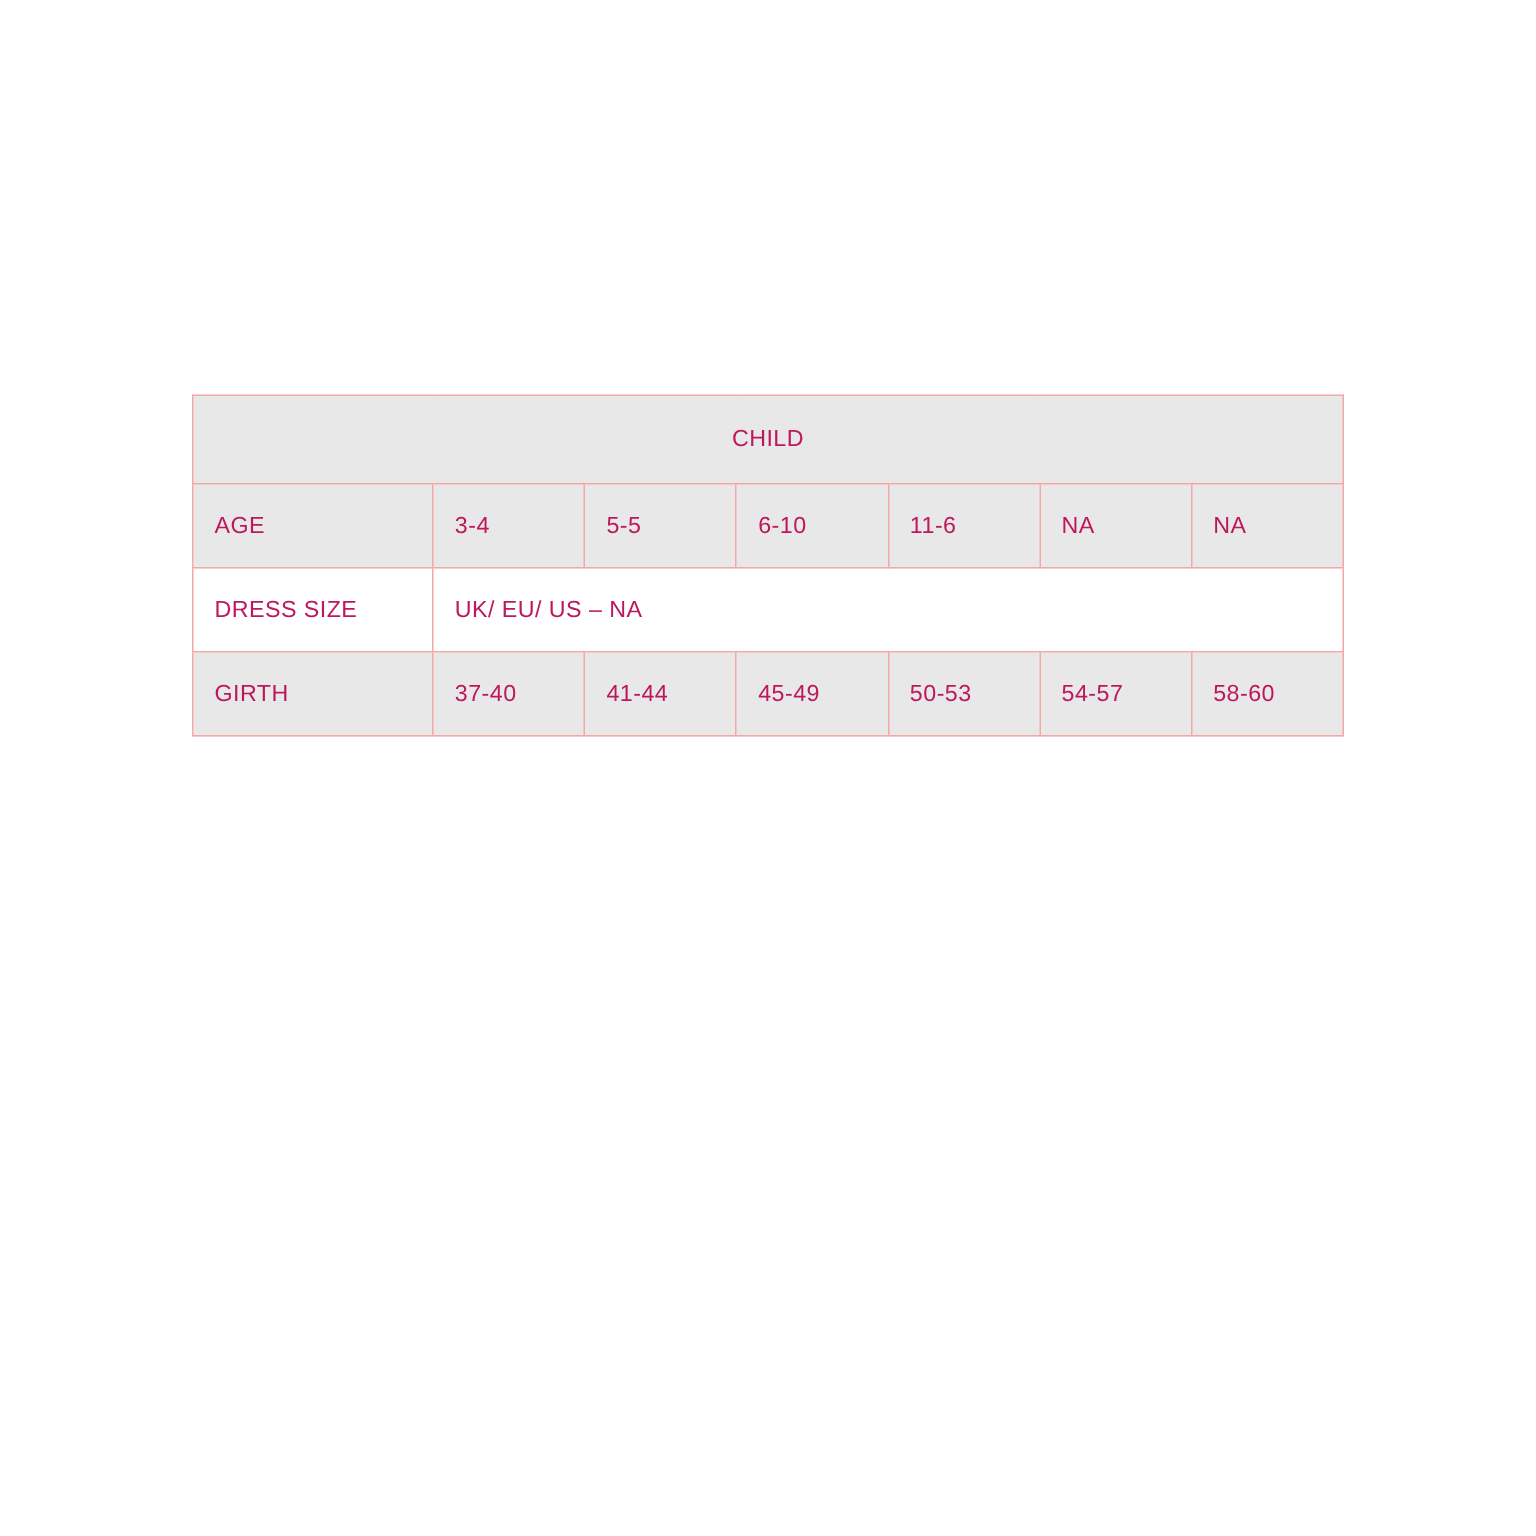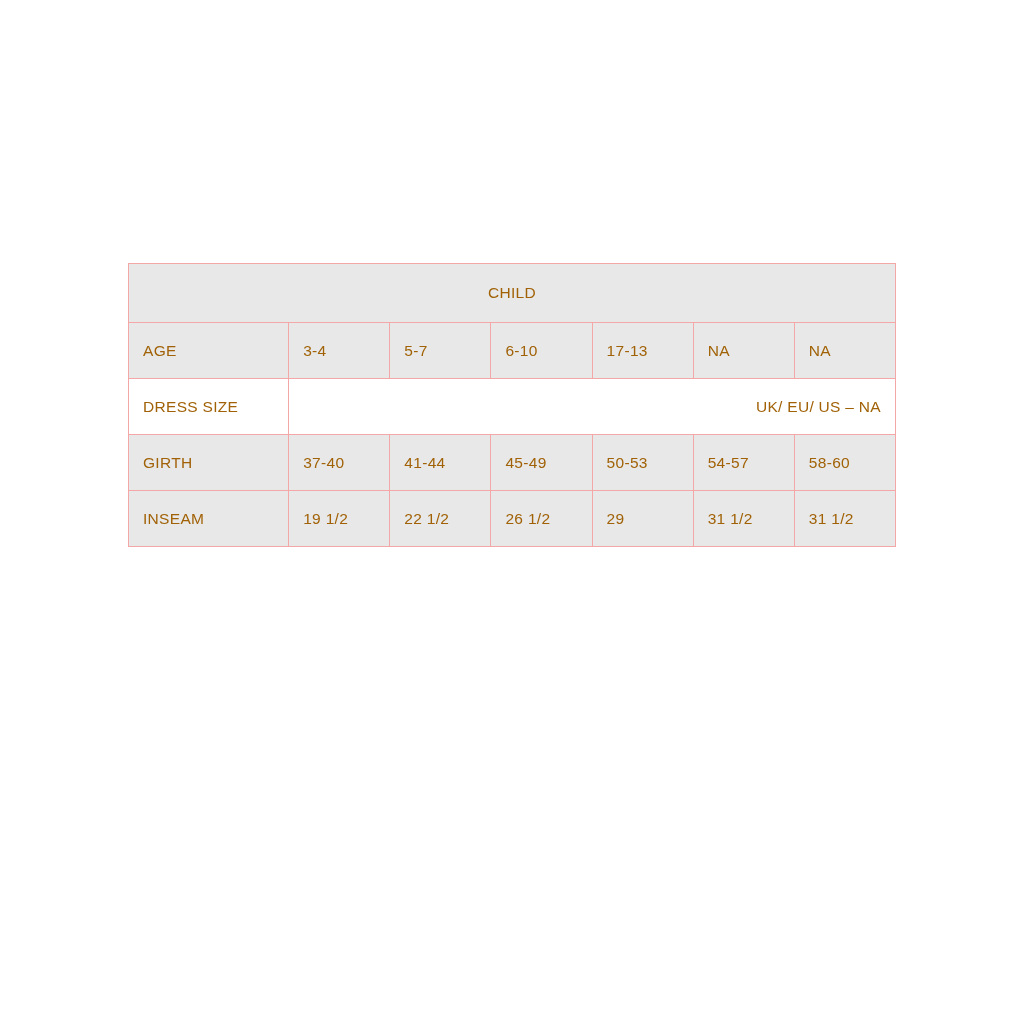--- a/index.html
+++ b/index.html
@@ -22,21 +22,21 @@
     top: 263px;
     width: 768px;
   }
   table.size-chart {
     border-collapse: collapse;
     width: 768px;
     table-layout: fixed;
   }
   table.size-chart td {
     border: 1px solid #f4a7a7;
-    color: #a16207;
+    color: #be185d;
     font-size: 15.5px;
     letter-spacing: 0.3px;
     padding: 0 14px;
     height: 55px;
     vertical-align: middle;
     white-space: nowrap;
   }
   .row-shaded td {
     background: #e8e8e8;
   }
@@ -50,21 +50,21 @@
     font-size: 15.5px;
     letter-spacing: 0.6px;
   }
   .label-col {
     width: 160px;
   }
   .data-col {
     width: 101px;
   }
   .merged-cell {
-    text-align: right;
+    text-align: left;
     background: #ffffff;
   }
 </style>
 </head>
 <body>
 
 <div class="page">
   <div class="table-wrap">
     <table class="size-chart">
       <colgroup>
@@ -78,23 +78,23 @@
       </colgroup>
       <tbody>
         <tr>
           <td class="title-cell" colspan="7">CHILD</td>
         </tr>
 
 
         <tr class="row-shaded">
           <td>AGE</td>
           <td>3-4</td>
-          <td>5-7</td>
+          <td>5-5</td>
           <td>6-10</td>
-          <td>17-13</td>
+          <td>11-6</td>
           <td>NA</td>
           <td>NA</td>
         </tr>
 
         <tr class="row-plain">
           <td>DRESS SIZE</td>
           <td class="merged-cell" colspan="6">UK/ EU/ US – NA</td>
         </tr>
 
         <tr class="row-shaded">
@@ -103,25 +103,16 @@
           <td>41-44</td>
           <td>45-49</td>
           <td>50-53</td>
           <td>54-57</td>
           <td>58-60</td>
         </tr>
 
 
 
 
-        <tr class="row-shaded">
-          <td>INSEAM</td>
-          <td>19 1/2</td>
-          <td>22 1/2</td>
-          <td>26 1/2</td>
-          <td>29</td>
-          <td>31 1/2</td>
-          <td>31 1/2</td>
-        </tr>
       </tbody>
     </table>
   </div>
 </div>
 
 </body></html>

